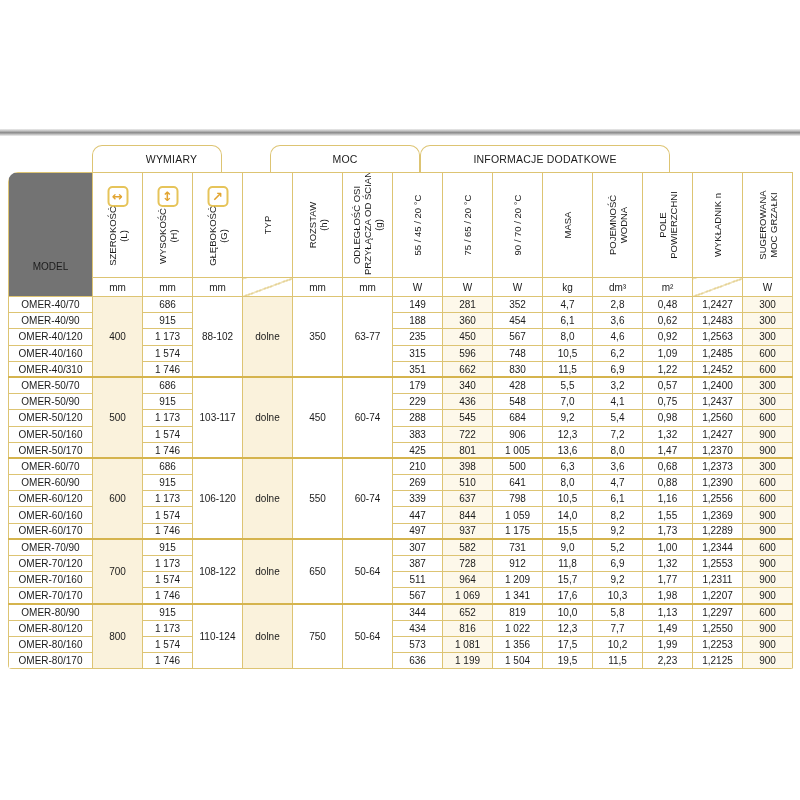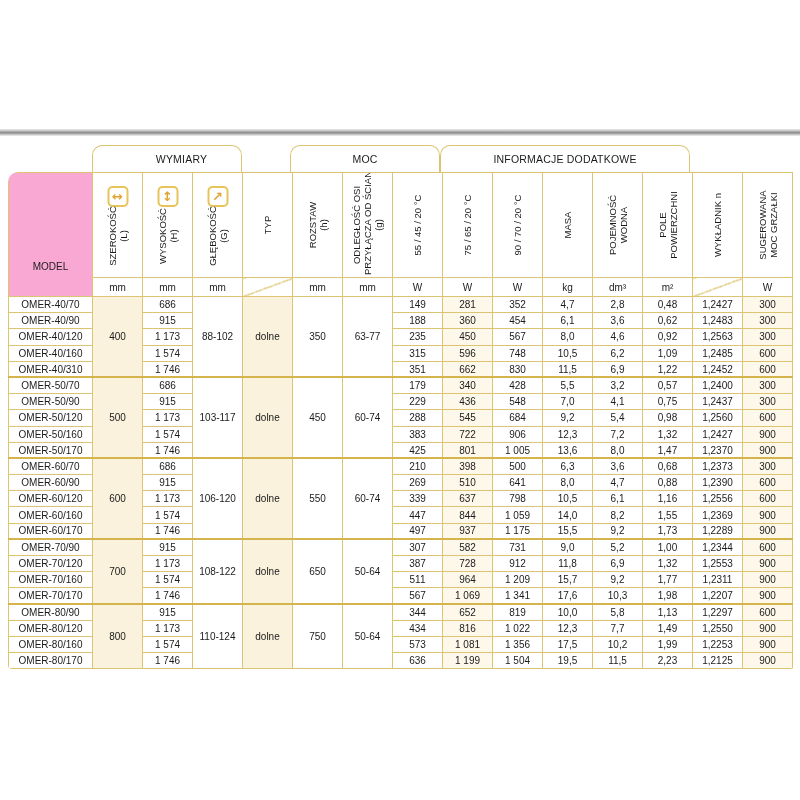--- a/index.html
+++ b/index.html
@@ -38,21 +38,21 @@
     overflow:hidden;
   }
   thead tr.hdr{height:105px;}
   thead tr.units{height:18px;}
   tbody tr{height:16.2px;margin-top:36px;}
   tbody tr.gs td{border-top:2px solid var(--gold-strong);}
 
   .tint{background:var(--cream);}
   .lt{background:var(--cream-light);}
 
-  .model-head{position:relative;background:#f9a8d4;}
+  .model-head{position:relative;background:#737373;}
   .model-label{position:absolute;bottom:24px;left:0;width:100%;text-align:center;font-size:10px;}
 
   .vcell{position:relative;background:#fff;}
   .vtext{
     position:absolute;left:50%;top:50%;
     transform:translate(-50%,-50%) rotate(-90deg);
     width:100px;text-align:center;font-size:9.5px;line-height:1.18;
     white-space:nowrap;
   }
   .vcell.has-icon .vtext{top:61%;}
@@ -76,21 +76,21 @@
 </style>
 </head>
 <body>
 
 <div class="page">
   <div class="divider-bar"></div>
 
   <div class="table-zone">
     <div class="tabs">
         <div class="tab-spacer"></div>
-        <div class="tab" style="width: 150px; padding-left: 29px;">WYMIARY</div>
+        <div class="tab" style="width: 130px; padding-left: 29px;">WYMIARY</div>
         <div class="tab" style="width: 150px; margin-left: 48px;">MOC</div>
         <div class="tab" style="width: 250px;">INFORMACJE DODATKOWE</div>
       </div>
     <div class="tbl-round">
       <table>
           <colgroup>
             <col style="width: 84px;">
             <col style="width: 50px;">
             <col style="width: 50px;">
             <col style="width: 50px;">

